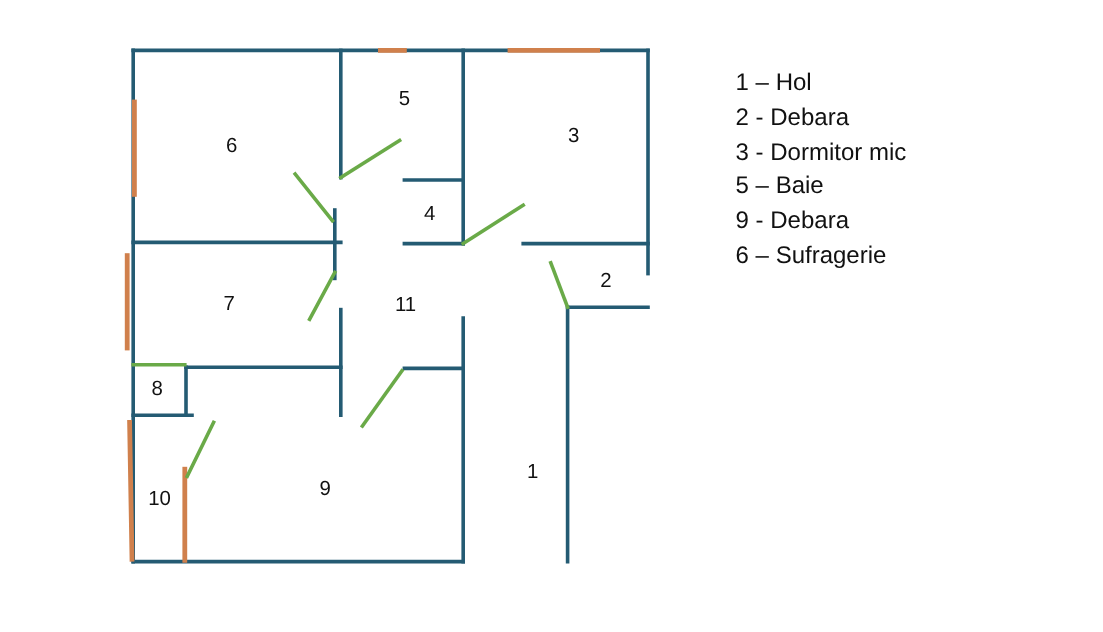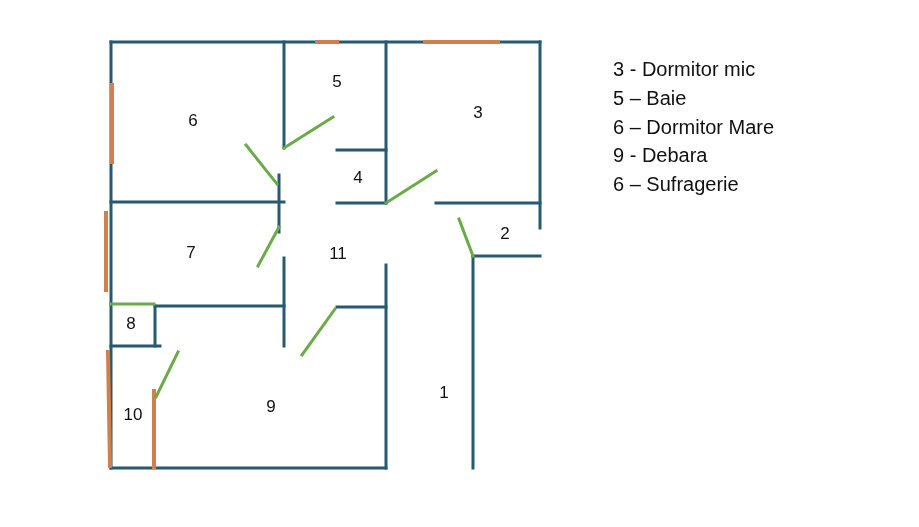--- a/index.html
+++ b/index.html
@@ -96,18 +96,19 @@
       <text x="193" y="122" class="room-label" fill="#111111">6</text>
       <text x="191" y="254" class="room-label" fill="#111111">7</text>
       <text x="131" y="325" class="room-label" fill="#111111">8</text>
       <text x="271" y="408" class="room-label" fill="#111111">9</text>
       <text x="133" y="416" class="room-label" fill="#111111">10</text>
       <text x="338" y="255" class="room-label" fill="#111111">11</text>
     </g>
 </svg>
 
 <ul class="legend" id="legend">
+  <li class="legend-item">1 – Hol</li>
+  <li class="legend-item">2 - Debara</li>
   <li class="legend-item">3 - Dormitor mic</li>
   <li class="legend-item">5 – Baie</li>
-  <li class="legend-item">6 – Dormitor Mare</li>
   <li class="legend-item">9 - Debara</li>
   <li class="legend-item">6 – Sufragerie</li>
 </ul>
 
 </body></html>

